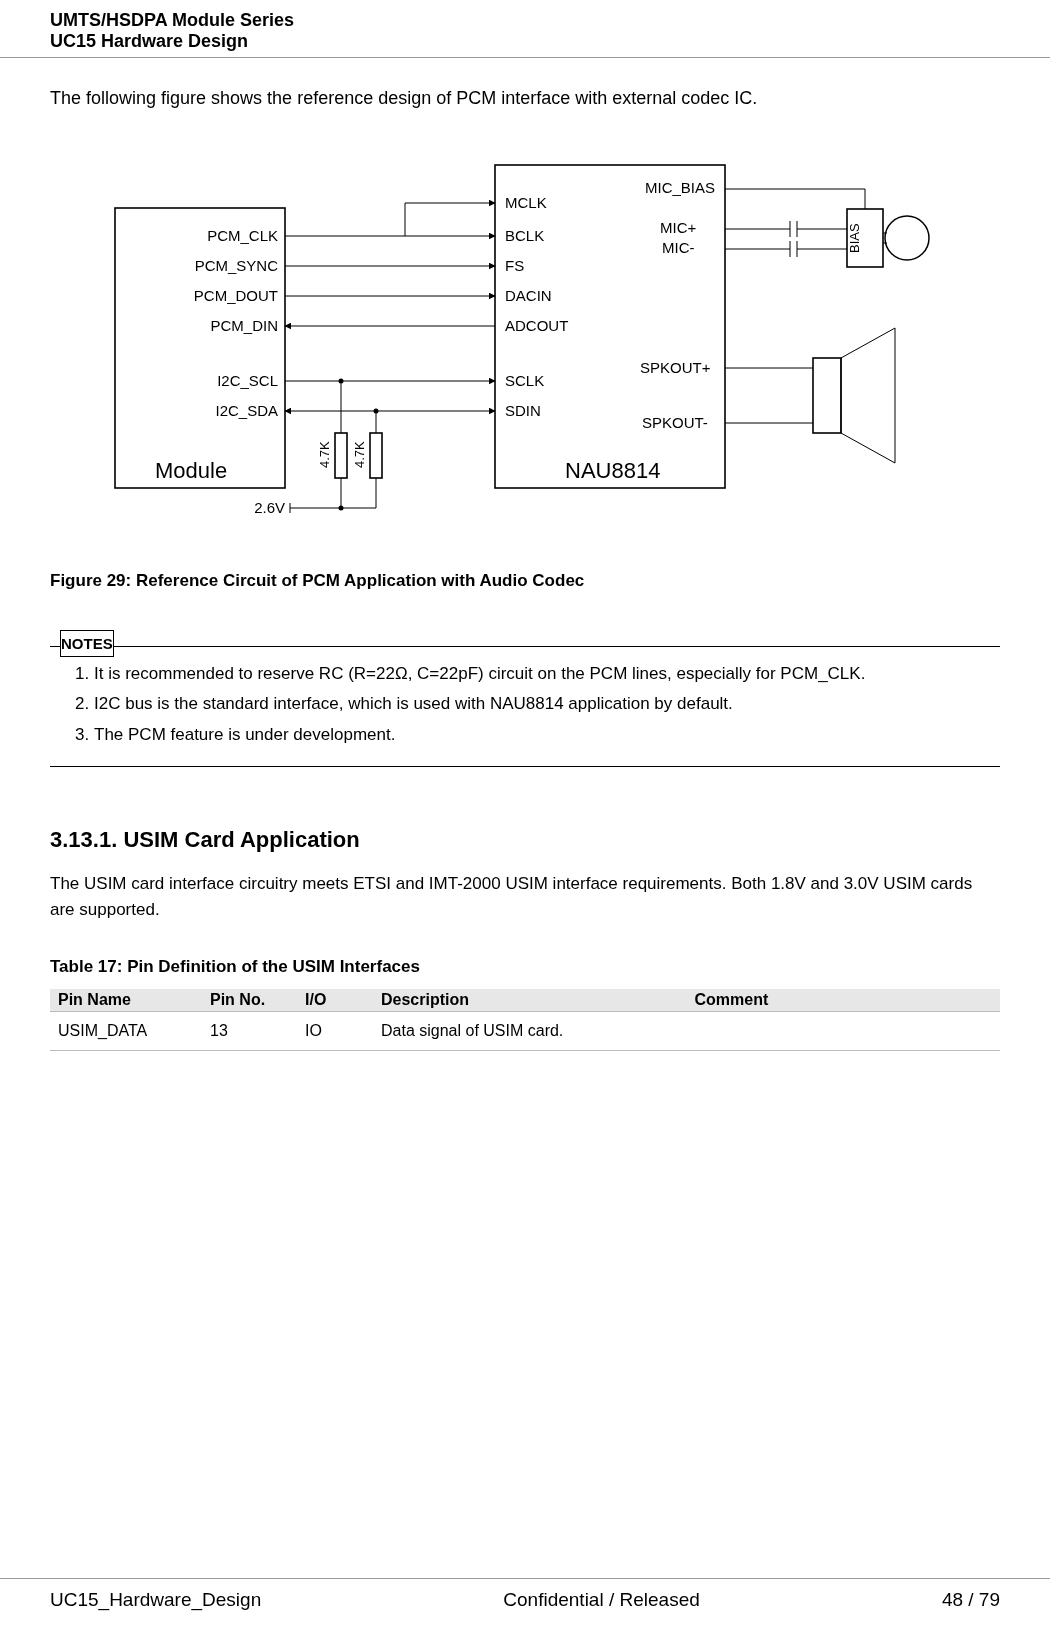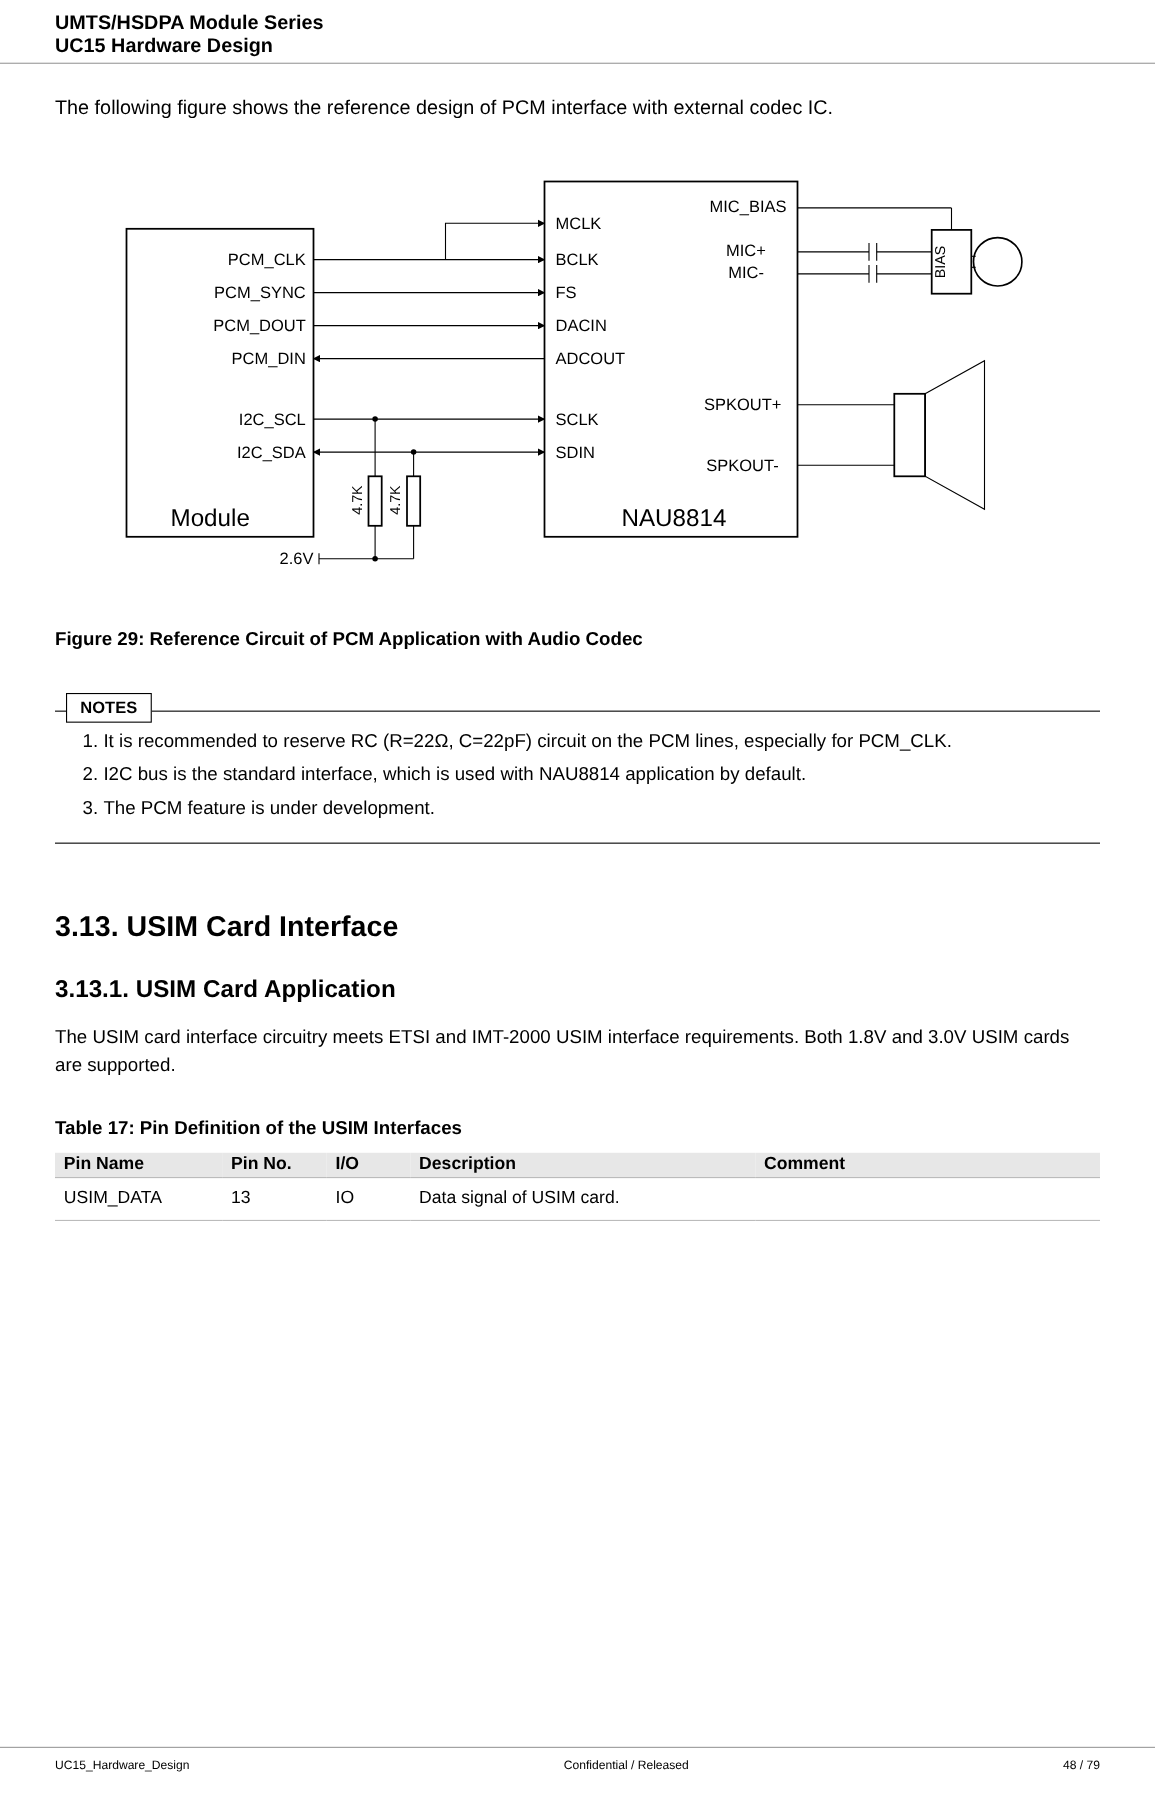--- a/index.html
+++ b/index.html
@@ -48,21 +48,21 @@
     .arrowhead { fill: #000; }
 
     .figcap { font-weight: bold; font-size: 17px; margin-bottom: 55px; }
 
     .notes-wrap { position: relative; border: 1px solid #000; border-left: none; border-right: none; margin-bottom: 60px; padding: 14px 4px 14px 4px; }
     .notes-tab {
       position: absolute;
       top: -17px; left: 10px;
       border: 1px solid #000;
       background: #fff;
-      padding: 4px 12px;
+      padding: 4px 0;
       font-weight: bold;
       font-size: 15px;
     }
     .notes-wrap ol { list-style: decimal; padding-left: 40px; font-size: 17px; }
     .notes-wrap li { margin-bottom: 4px; line-height: 1.55; text-align: justify; }
 
     .h2 { font-family: Arial, sans-serif; font-size: 26px; font-weight: bold; margin-bottom: 28px; }
     .h3 { font-family: Arial, sans-serif; font-size: 22px; font-weight: bold; margin-bottom: 18px; }
     .bodytxt { font-size: 17px; line-height: 1.5; margin-bottom: 35px; }
     .tblcap { font-size: 17px; font-weight: bold; margin-bottom: 12px; }
@@ -74,21 +74,21 @@
     }
     table.pindef th { background: #e7e7e7; text-align: left; padding: 2px 8px; font-weight: bold; border-bottom: 1px solid #bbb; }
     table.pindef td { padding: 10px 8px; border-bottom: 1px solid #bbb; vertical-align: middle; }
 
     .footer {
       position: absolute;
       bottom: 28px; left: 0; right: 0;
       display: flex;
       justify-content: space-between;
       padding: 0 50px;
-      font-size: 11px;
+      font-size: 19px;
       border-top: 1px solid #999;
       padding-top: 10px;
     }
   </style>
 </head>
 <body>
 
 <div class="header">
   <div class="hdr-right">
     <div>UMTS/HSDPA  Module  Series</div>
@@ -191,21 +191,20 @@
 
   <div class="notes-wrap">
     <div class="notes-tab">NOTES</div>
     <ol>
       <li>It is recommended to reserve RC (R=22Ω, C=22pF) circuit on the PCM lines, especially for PCM_CLK.</li>
       <li>I2C bus is the standard interface, which is used with NAU8814 application by default.</li>
       <li>The PCM feature is under development.</li>
     </ol>
   </div>
 
-  <h2 class="h2">3.13. USIM Card Interface</h2>
   <h3 class="h3">3.13.1.    USIM Card Application</h3>
   <p class="bodytxt">The USIM card interface circuitry meets ETSI and IMT-2000 USIM interface requirements. Both 1.8V and 3.0V USIM cards are supported.</p>
   <p class="tblcap">Table 17: Pin Definition of the USIM Interfaces</p>
 
   <table class="pindef">
     <thead>
       <tr>
         <th style="width:16%">Pin Name</th>
         <th style="width:10%">Pin No.</th>
         <th style="width:8%">I/O</th>

